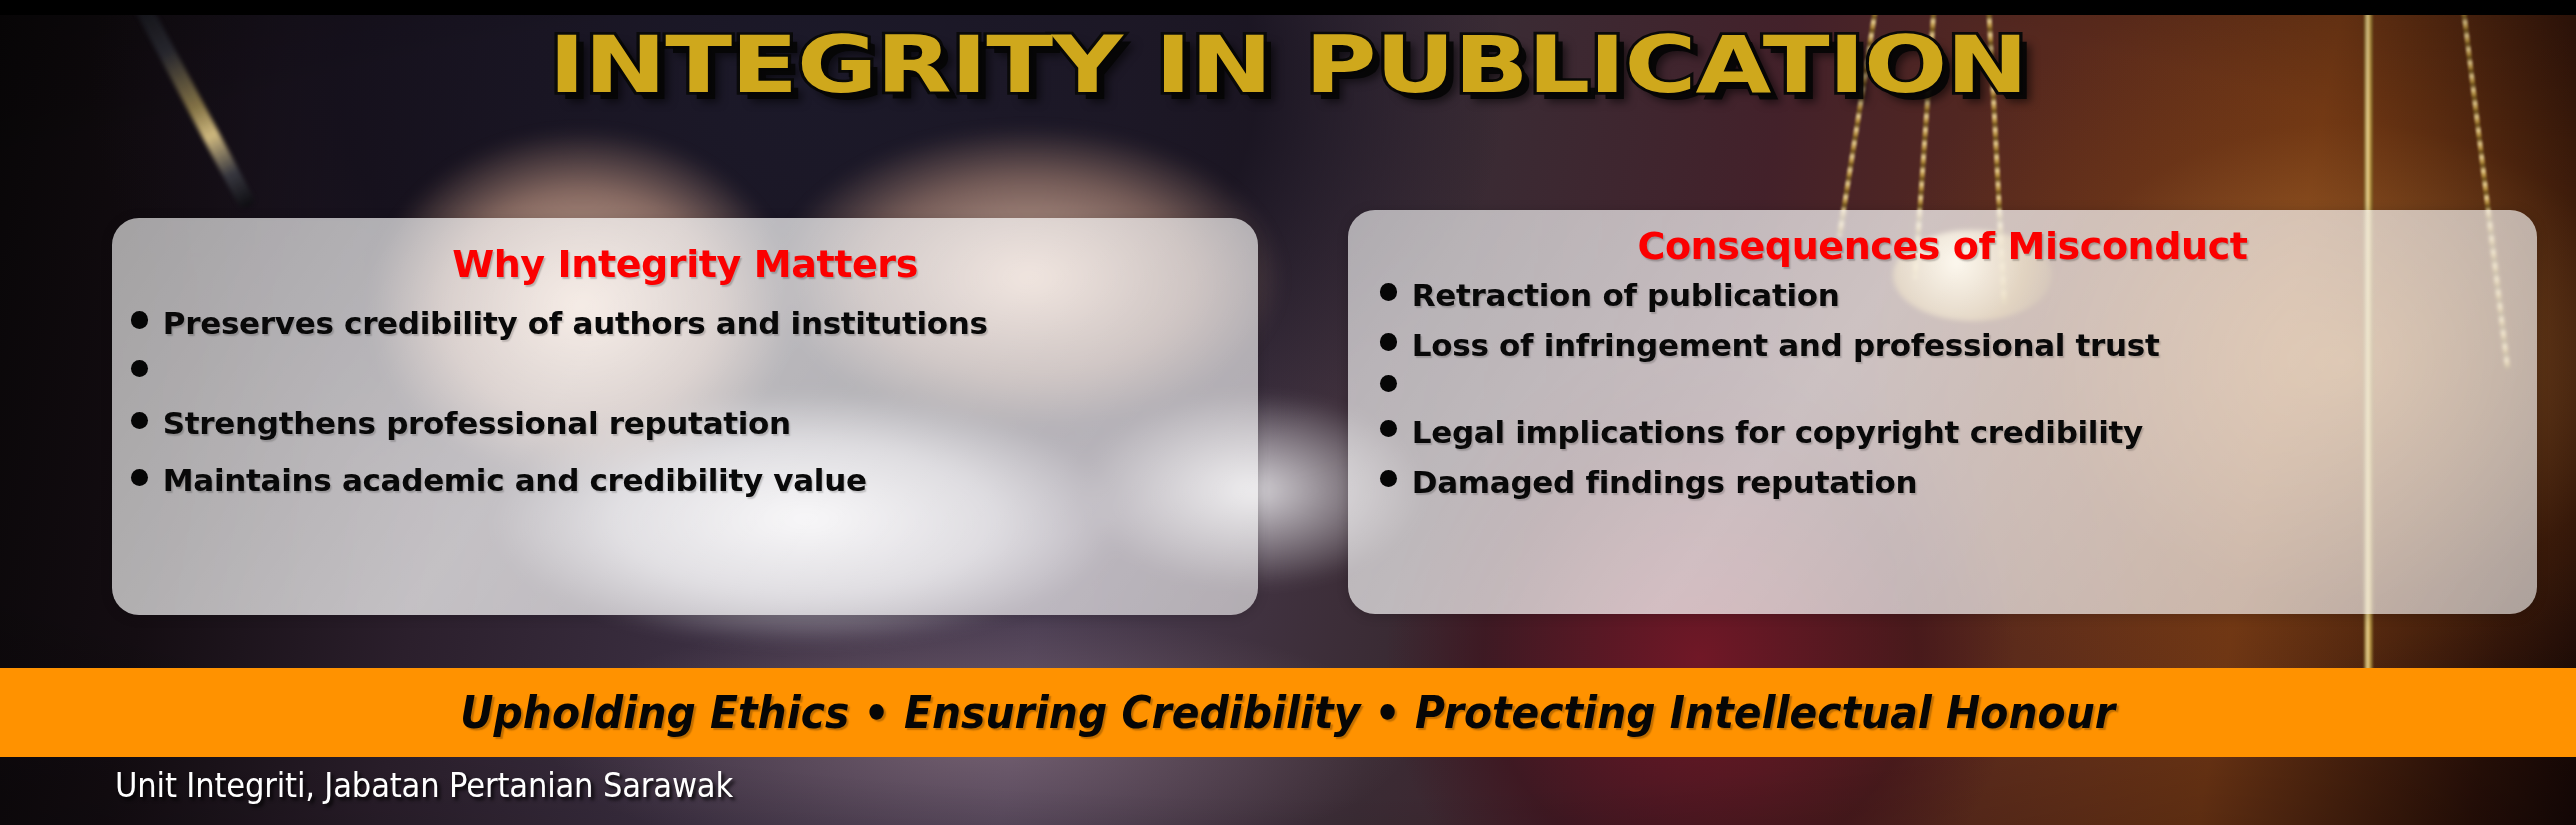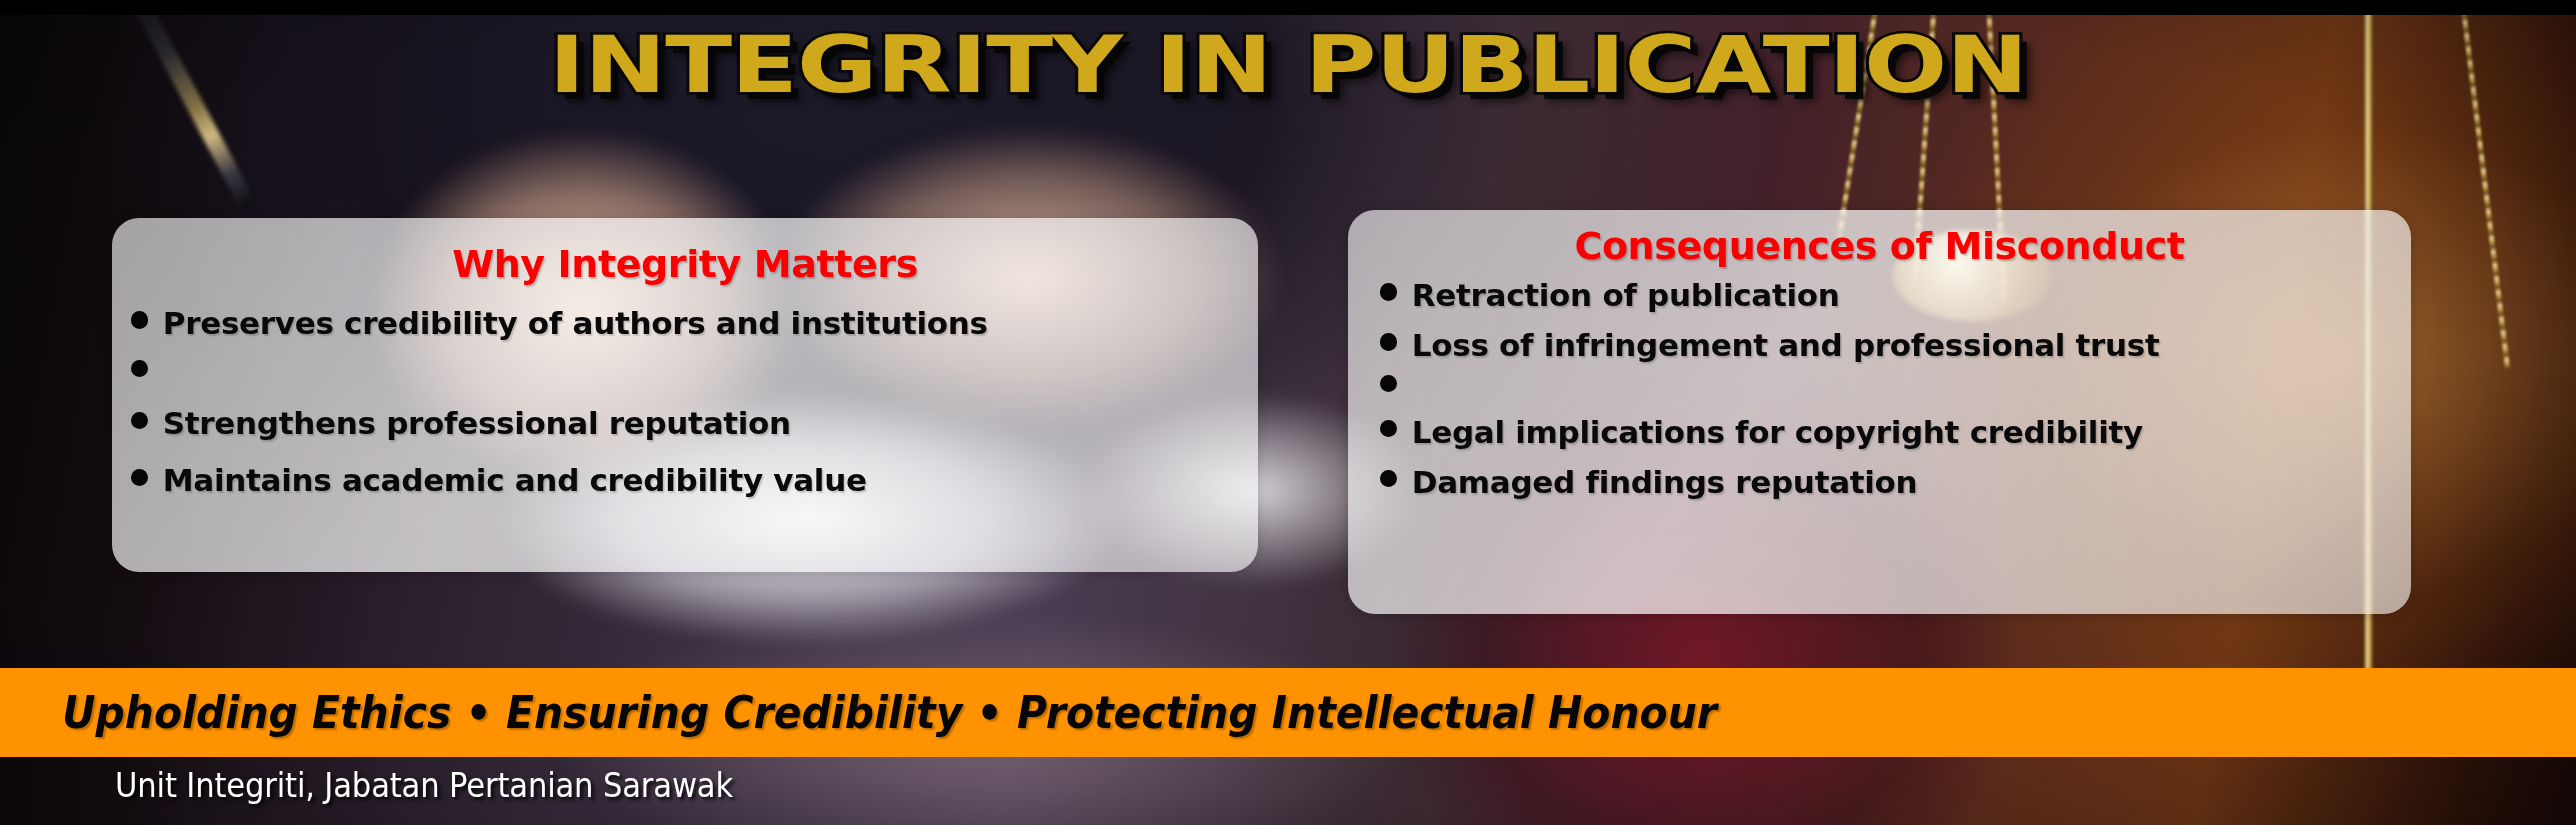--- a/index.html
+++ b/index.html
@@ -119,22 +119,22 @@
   
   .card {
     position: absolute;
     border-radius: 27px;
     background: linear-gradient(125deg, rgba(255,255,255,0.62) 0%, rgba(255,255,255,0.72) 40%, rgba(255,255,255,0.60) 100%);
     backdrop-filter: blur(1.5px);
     box-shadow: 0 1.5px 12px rgba(0,0,0,0.18);
     overflow: hidden;
     padding: 0;
   }
-  #card-left  { left: 112px;  top: 203px; width: 1146px; height: 354px; }
-  #card-right { left: 1348px; top: 195px; width: 1063px; height: 404px; }
+  #card-left  { left: 112px;  top: 203px; width: 1146px; height: 397px; }
+  #card-right { left: 1348px; top: 195px; width: 1189px; height: 404px; }
 
   .card-heading {
     margin: 0;
     text-align: center;
     font-family: "DejaVu Sans", sans-serif;
     font-weight: bold;
     color: #fb0000;
     font-size: 38px;
     line-height: 1.05;
     letter-spacing: -0.4px;
@@ -182,20 +182,21 @@
   
   #strip {
     position: absolute;
     left: 0;
     top: 653px;
     width: 100%;
     height: 89px;
     background: #ff9200;
     display: flex;
     align-items: center;
+    justify-content: center;
   }
   #strip .slogan {
     font-family: "DejaVu Sans", sans-serif;
     font-weight: bold;
     font-style: italic;
     font-size: 44px;
     line-height: 1;
     color: #060606;
     letter-spacing: 0px;
     transform: scaleX(0.93);

